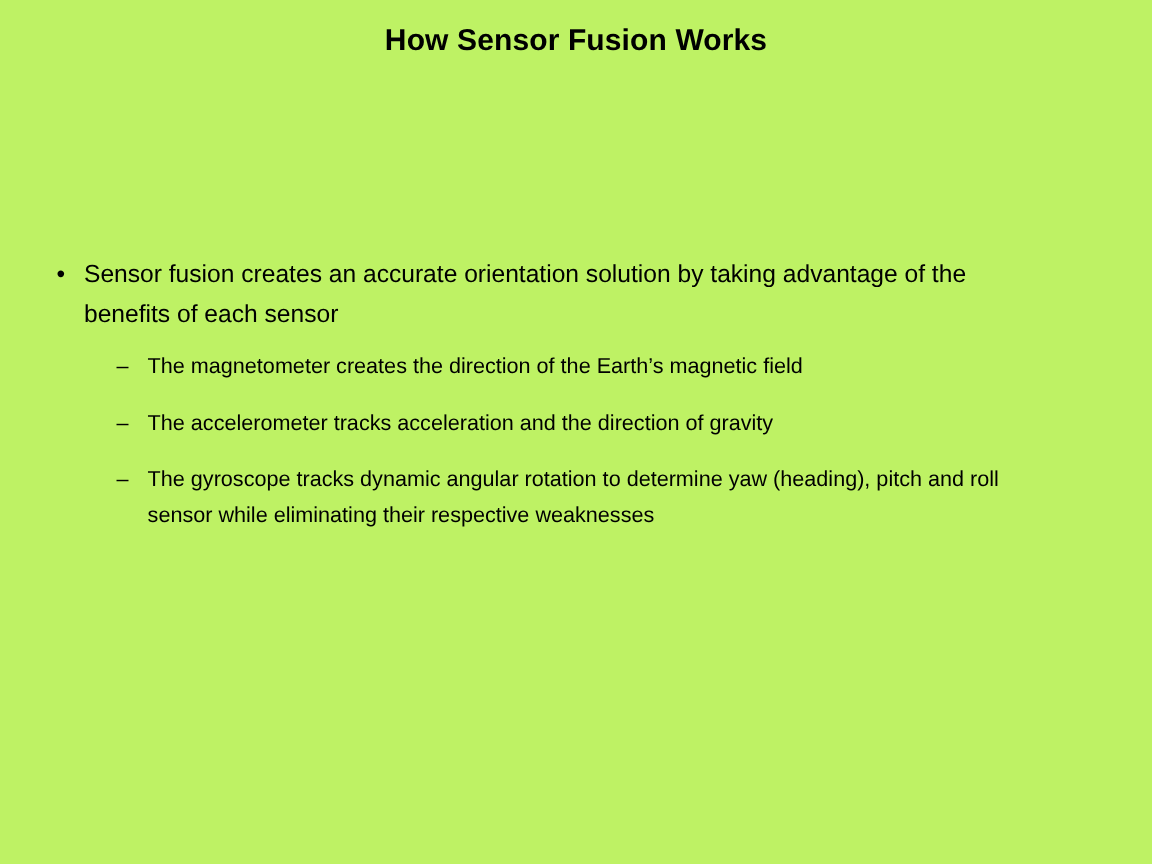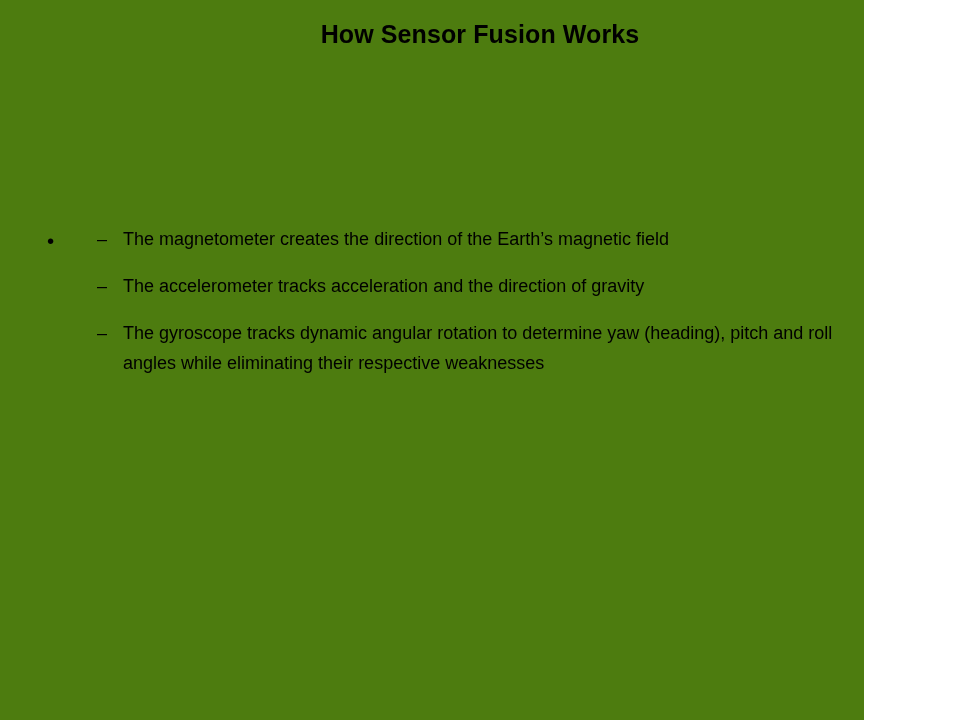--- a/index.html
+++ b/index.html
@@ -11,23 +11,23 @@
     width: 960px;
     height: 720px;
     overflow: hidden;
     font-family: "Liberation Sans", sans-serif;
     color: #000000;
     -webkit-font-smoothing: antialiased;
   }
 
   .slide {
     position: relative;
-    width: 864px;
+    width: 960px;
     height: 720px;
-    background: #4d7c0f;
+    background: #bef264;
   }
 
   
   .slide-title {
     position: absolute;
     top: 18px;
     left: 0;
     width: 960px;
     text-align: center;
     font-size: 25px;
@@ -107,36 +107,37 @@
 
 <div class="slide">
 
   <div class="slide-title">How Sensor Fusion Works</div>
 
   <div class="body-area">
     <ul class="bullet-list">
 
       <li class="level1">
         <span class="marker">•</span>
+        <span class="text">Sensor fusion creates an accurate orientation solution by taking advantage of the benefits of each sensor</span>
 
         <ul class="sub-list">
 
           <li class="level2">
             <span class="marker">–</span>
             <span class="text">The magnetometer creates the direction of the Earth’s magnetic field</span>
           </li>
 
           <li class="level2">
             <span class="marker">–</span>
             <span class="text">The accelerometer tracks acceleration and the direction of gravity</span>
           </li>
 
           <li class="level2">
             <span class="marker">–</span>
-            <span class="text">The gyroscope tracks dynamic angular rotation to determine yaw (heading), pitch and roll angles while eliminating their respective weaknesses</span>
+            <span class="text">The gyroscope tracks dynamic angular rotation to determine yaw (heading), pitch and roll sensor while eliminating their respective weaknesses</span>
           </li>
 
         </ul>
       </li>
 
     </ul>
   </div>
 
 </div>
 

